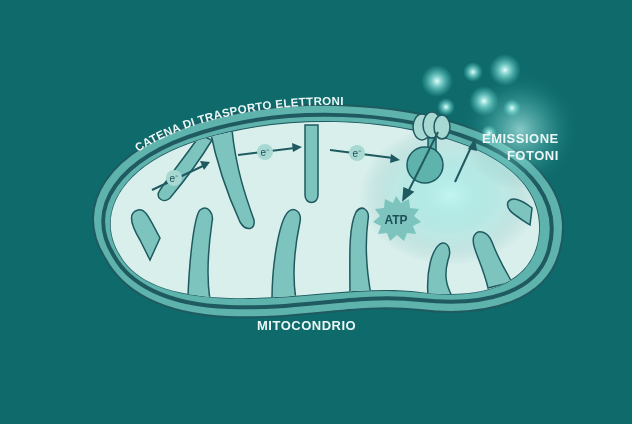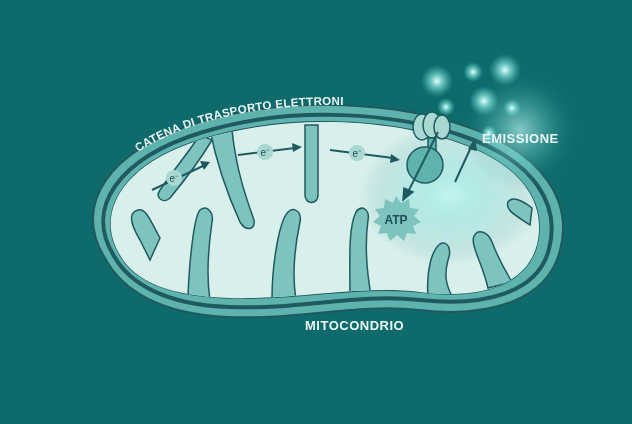--- a/index.html
+++ b/index.html
@@ -1,21 +1,21 @@
 <!DOCTYPE html>
 <html><head>
 <meta charset="utf-8">
 <style>
   html, body { margin:0; padding:0; }
   body { width:632px; height:424px; overflow:hidden; background:#0d6b6b; font-family:"Liberation Sans", sans-serif; }
   .stage { position:relative; width:632px; height:424px; background:#0e6a6b; }
   svg { position:absolute; left:0; top:0; }
   .lbl { position:absolute; color:#eaf7f6; font-weight:bold; letter-spacing:0.5px; font-family:"Liberation Sans", sans-serif;text-align:right; }
   .photon-label { left:482px; top:130px; font-size:13px; line-height:17px; }
-  .mito-label { left:257px; top:318px; font-size:13px;margin-left:48px; }
+  .mito-label { left:257px; top:318px; font-size:13px; }
 </style>
 </head>
 <body>
 
 <div class="stage">
 <svg width="632" height="424" viewBox="0 0 632 424">
   <defs>
     <radialGradient id="glow" cx="50%" cy="50%" r="50%">
       <stop offset="0%" stop-color="#e8fffd" stop-opacity="1"></stop>
       <stop offset="35%" stop-color="#9cefe8" stop-opacity="0.7"></stop>
@@ -104,15 +104,16 @@
   <text x="357" y="157" text-anchor="middle" font-family="Liberation Sans, sans-serif" font-size="10" fill="#1f4f56">e⁻</text>
 
   <path id="titleArc" d="M138,152 C200,112 300,98 395,108" fill="none"></path>
   <text font-family="Liberation Sans, sans-serif" font-weight="bold" font-size="11.5" fill="#eaf7f6" letter-spacing="0.3">
     <textPath href="#titleArc" id="arcText">CATENA DI TRASPORTO ELETTRONI</textPath>
   </text>
 </svg>
 
 <div class="lbl photon-label">
   <div>EMISSIONE</div>
+  <div>FOTONI</div>
 </div>
 <div class="lbl mito-label">MITOCONDRIO</div>
 </div>
 
 </body></html>

